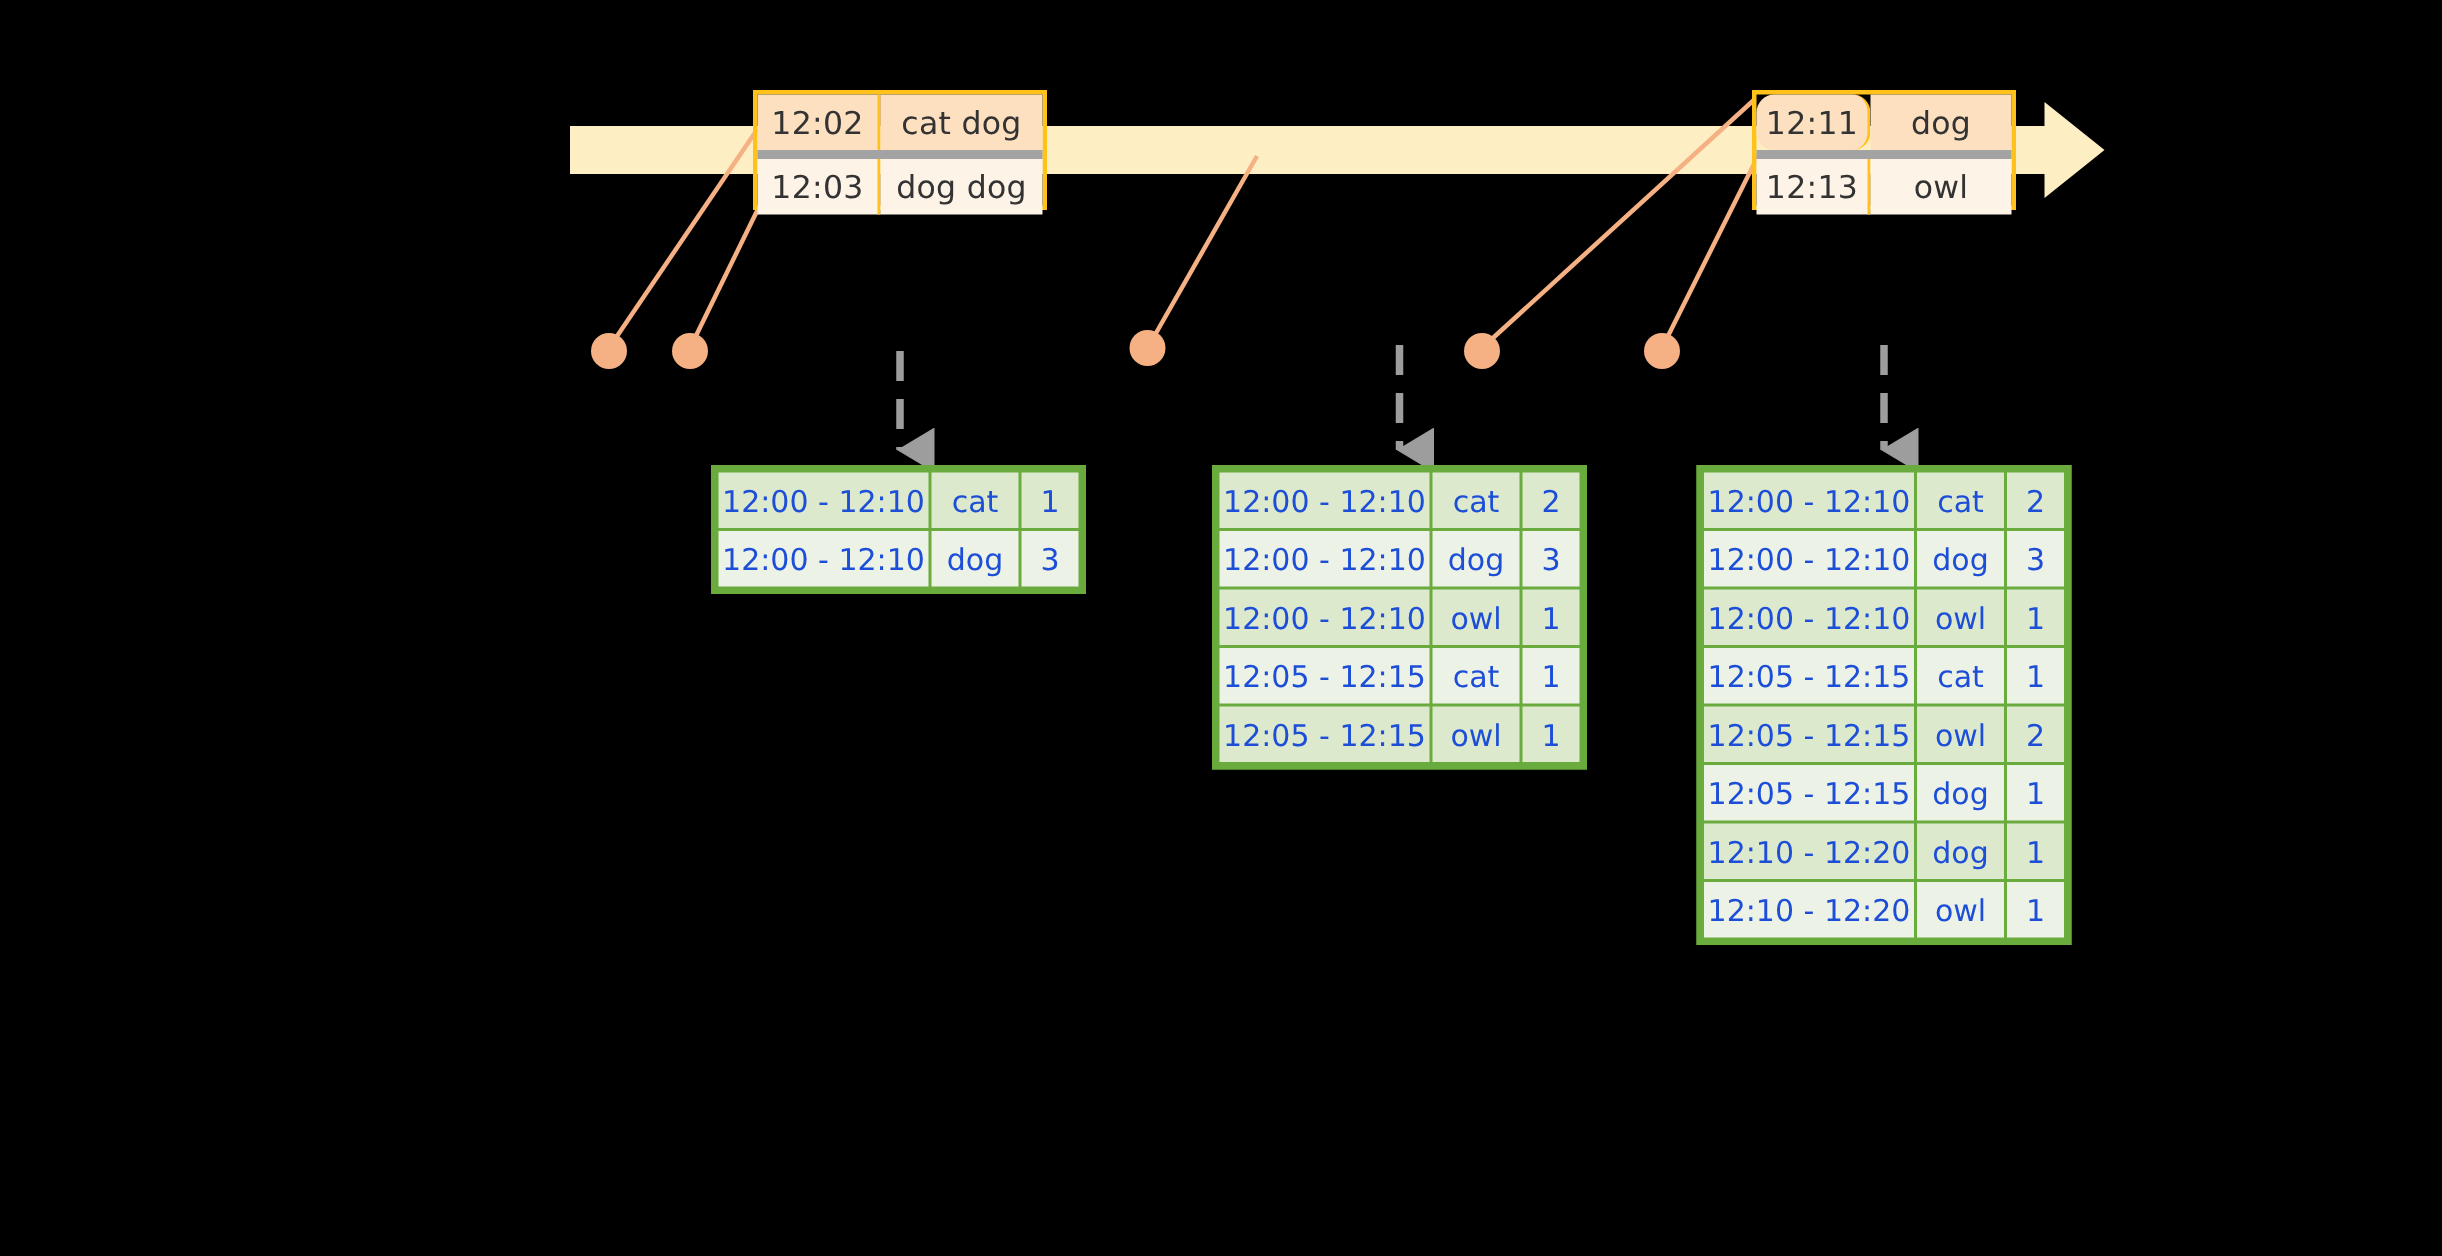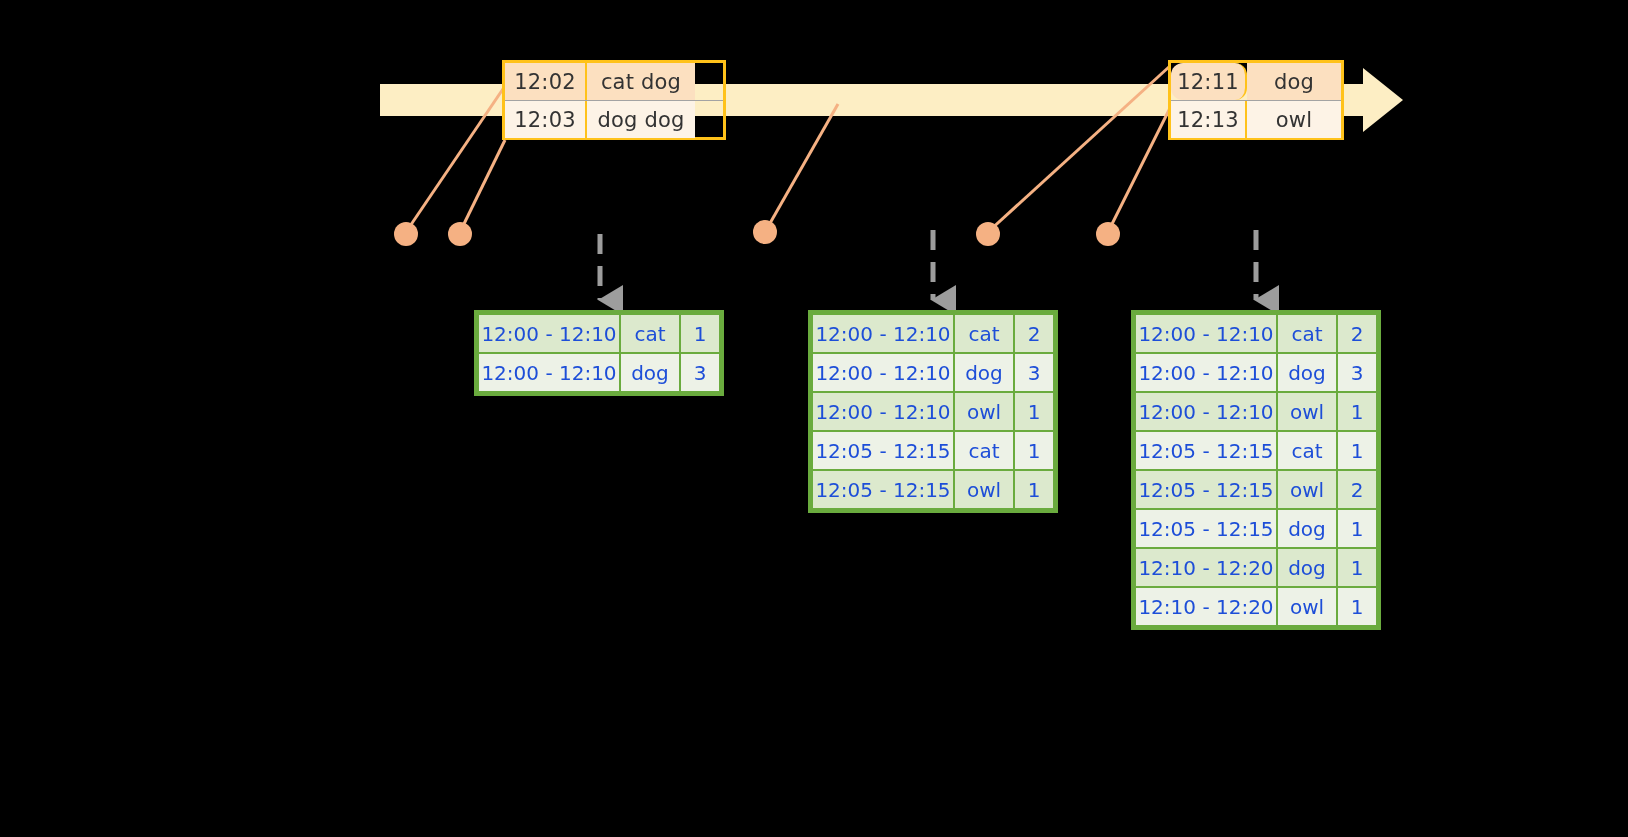--- a/index.html
+++ b/index.html
@@ -8,21 +8,21 @@
 
   
   .tl-bar{position:absolute;background:#fdeec4;}
   .tl-head{position:absolute;width:0;height:0;
            border-top:32px solid transparent;border-bottom:32px solid transparent;
            border-left:40px solid #fdeec4;}
 
   
   .ebox{position:absolute;border:3px solid #ffc21a;box-sizing:border-box;}
   .erow{display:flex;box-sizing:border-box;}
-  .erow + .erow{border-top:1px solid #a3a3a3;}
+  .erow + .erow{border-top:6px solid #a3a3a3;}
   .ecell{box-sizing:border-box;display:flex;align-items:center;justify-content:center;
          font-size:21px;color:#333;letter-spacing:.2px;}
   .ecell.time{border-right:2px solid #ffc21a;}
   .erow.shade .ecell{background:#fce0c0;}
   .erow.plain .ecell{background:#fdf3e6;}
 
   
   .dot{position:absolute;width:24px;height:24px;border-radius:50%;background:#f5b183;}
   svg.links{position:absolute;left:0;top:0;width:1628px;height:837px;pointer-events:none;}
 
@@ -46,21 +46,21 @@
   <div class="tl-head" style="left:1363px;top:68px;"></div>
 
   <svg class="links">
     <line x1="406" y1="232" x2="505" y2="86" stroke="#f5b183" stroke-width="3"></line>
     <line x1="460" y1="232" x2="505" y2="140" stroke="#f5b183" stroke-width="3"></line>
     <line x1="765" y1="232" x2="838" y2="104" stroke="#f5b183" stroke-width="3"></line>
     <line x1="988" y1="232" x2="1170" y2="66" stroke="#f5b183" stroke-width="3"></line>
     <line x1="1108" y1="232" x2="1172" y2="104" stroke="#f5b183" stroke-width="3"></line>
   </svg>
 
-  <div class="ebox" style="left:502px;top:60px;width:224px;height:80px;">
+  <div class="ebox" style="left:502px;top:60px;width:196px;height:80px;">
     <div class="erow shade" style="height:37px;">
       <div class="ecell time" style="width:82px;height:37px;">12:02</div>
       <div class="ecell" style="width:108px;height:37px;">cat dog</div>
     </div>
     <div class="erow plain" style="height:37px;">
       <div class="ecell time" style="width:82px;height:37px;">12:03</div>
       <div class="ecell" style="width:108px;height:37px;">dog dog</div>
     </div>
   </div>
 

